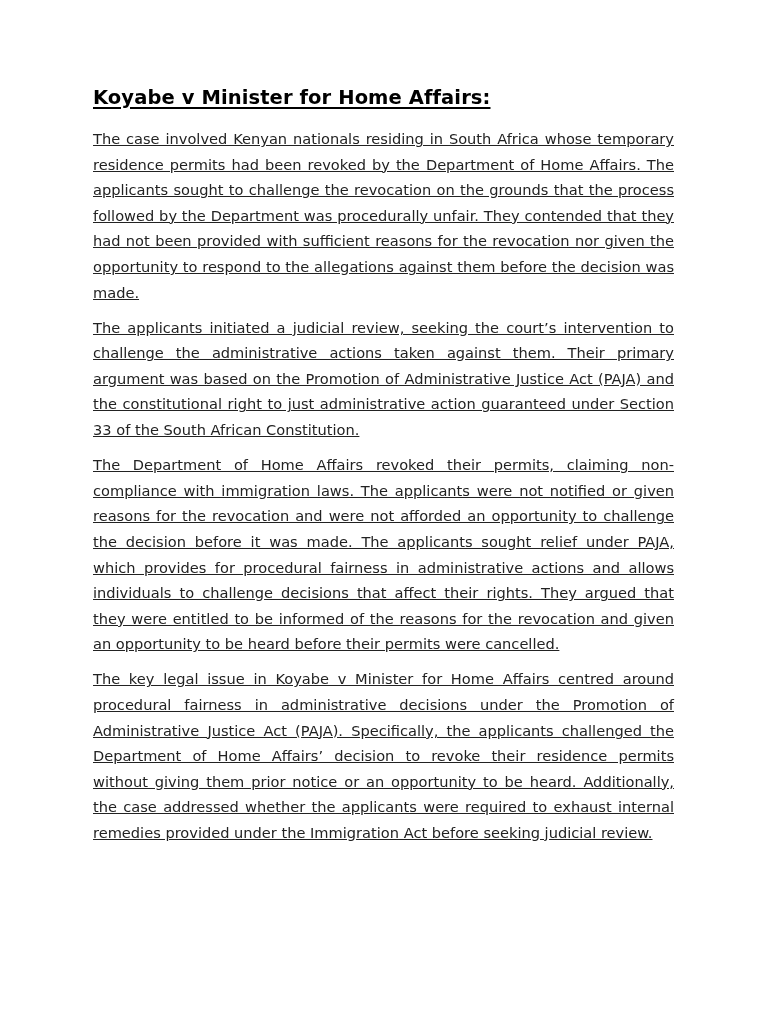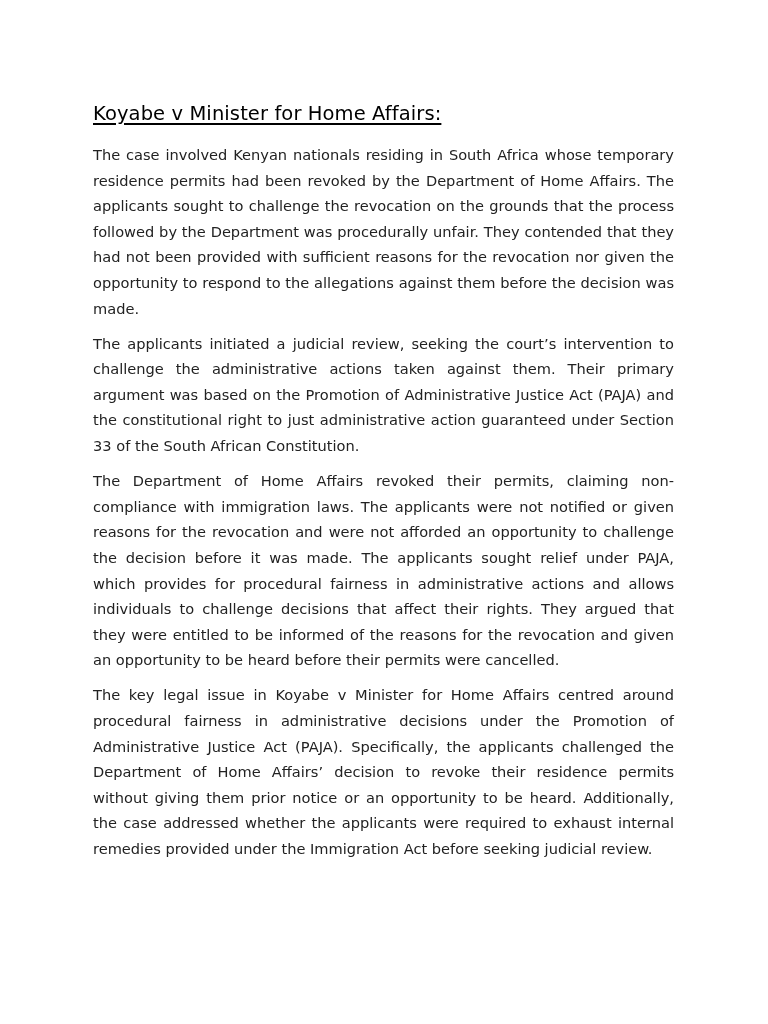--- a/index.html
+++ b/index.html
@@ -16,35 +16,36 @@
     .page {
       position: absolute;
       left: 93px;
       top: 84px;
       width: 581px;
       color: #1a1a1a;
       font-family: "DejaVu Sans", sans-serif;
     }
     .doc-title {
       font-size: 19.5px;
-      font-weight: normal;
+      font-weight: bold;
       text-decoration: underline;
       text-decoration-thickness: 2px;
       text-underline-offset: 3px;
       color: #000000;
-      margin: 16px 0 14px 0;
+      margin: 0 0 14px 0;
       line-height: 28px;
       letter-spacing: 0.1px;
     }
     .para {
       font-size: 14.6px;
       line-height: 25.6px;
       text-align: justify;
       margin: 0 0 9.5px 0;
       color: #222222;
+      text-decoration: underline;
     }
   </style>
 </head>
 <body>
 
 <div class="page">
   <h1 class="doc-title">Koyabe v Minister for Home Affairs:</h1>
   <p class="para">The case involved Kenyan nationals residing in South Africa whose temporary residence permits had been revoked by the Department of Home Affairs. The applicants sought to challenge the revocation on the grounds that the process followed by the Department was procedurally unfair. They contended that they had not been provided with sufficient reasons for the revocation nor given the opportunity to respond to the allegations against them before the decision was made.</p>
   <p class="para">The applicants initiated a judicial review, seeking the court’s intervention to challenge the administrative actions taken against them. Their primary argument was based on the Promotion of Administrative Justice Act (PAJA) and the constitutional right to just administrative action guaranteed under Section 33 of the South African Constitution.</p>
   <p class="para">The Department of Home Affairs revoked their permits, claiming non-compliance with immigration laws. The applicants were not notified or given reasons for the revocation and were not afforded an opportunity to challenge the decision before it was made. The applicants sought relief under PAJA, which provides for procedural fairness in administrative actions and allows individuals to challenge decisions that affect their rights. They argued that they were entitled to be informed of the reasons for the revocation and given an opportunity to be heard before their permits were cancelled.</p>

